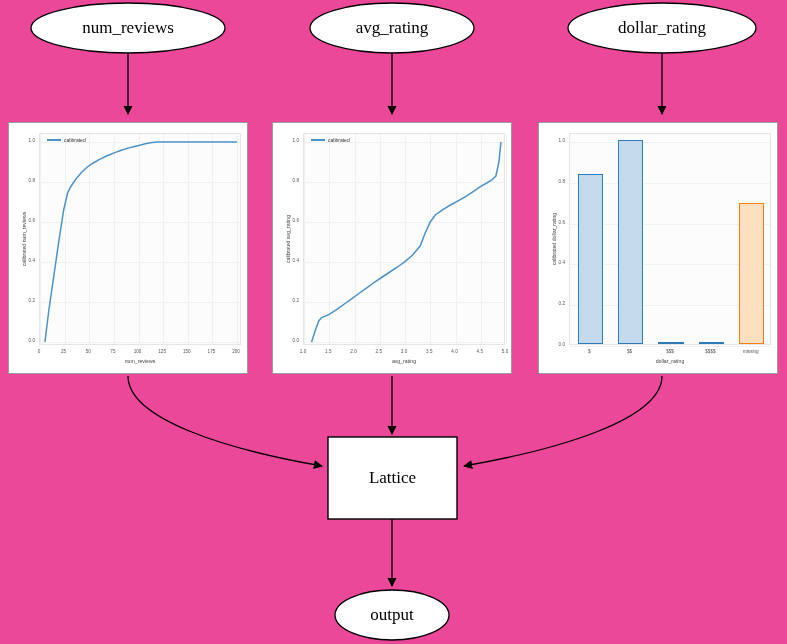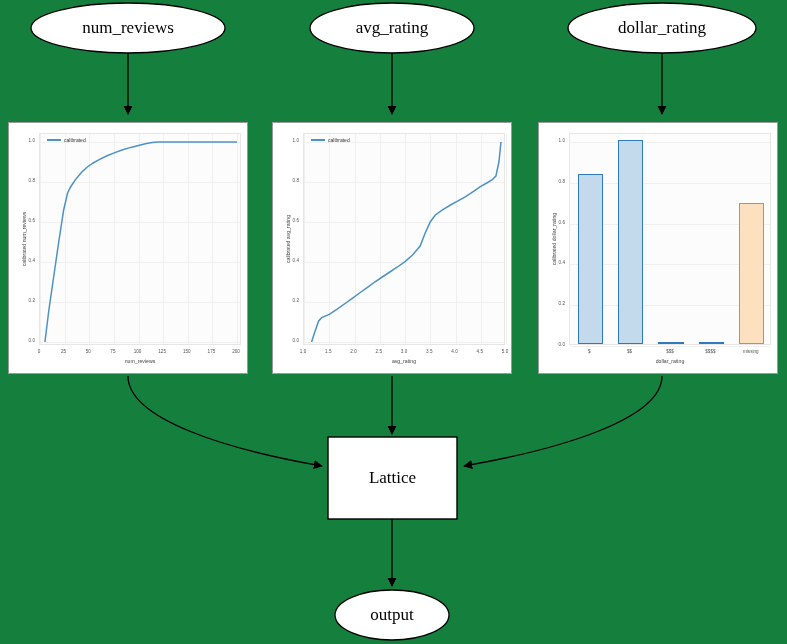--- a/index.html
+++ b/index.html
@@ -6,21 +6,21 @@
   html, body {
     margin: 0; padding: 0;
     background: #ffffff;
     font-family: "Liberation Serif", serif;
   }
   #canvas {
     position: relative;
     width: 787px;
     height: 644px;
     overflow: hidden;
-    background: #15803d;
+    background: #ec4899;
   }
   svg.layer {
     position: absolute; top: 0; left: 0;
     width: 787px; height: 644px;
     pointer-events: none;
   }
   svg.layer * { pointer-events: auto; }
   .node-text {
     font-family: "Liberation Serif", serif;
     font-size: 17px;

